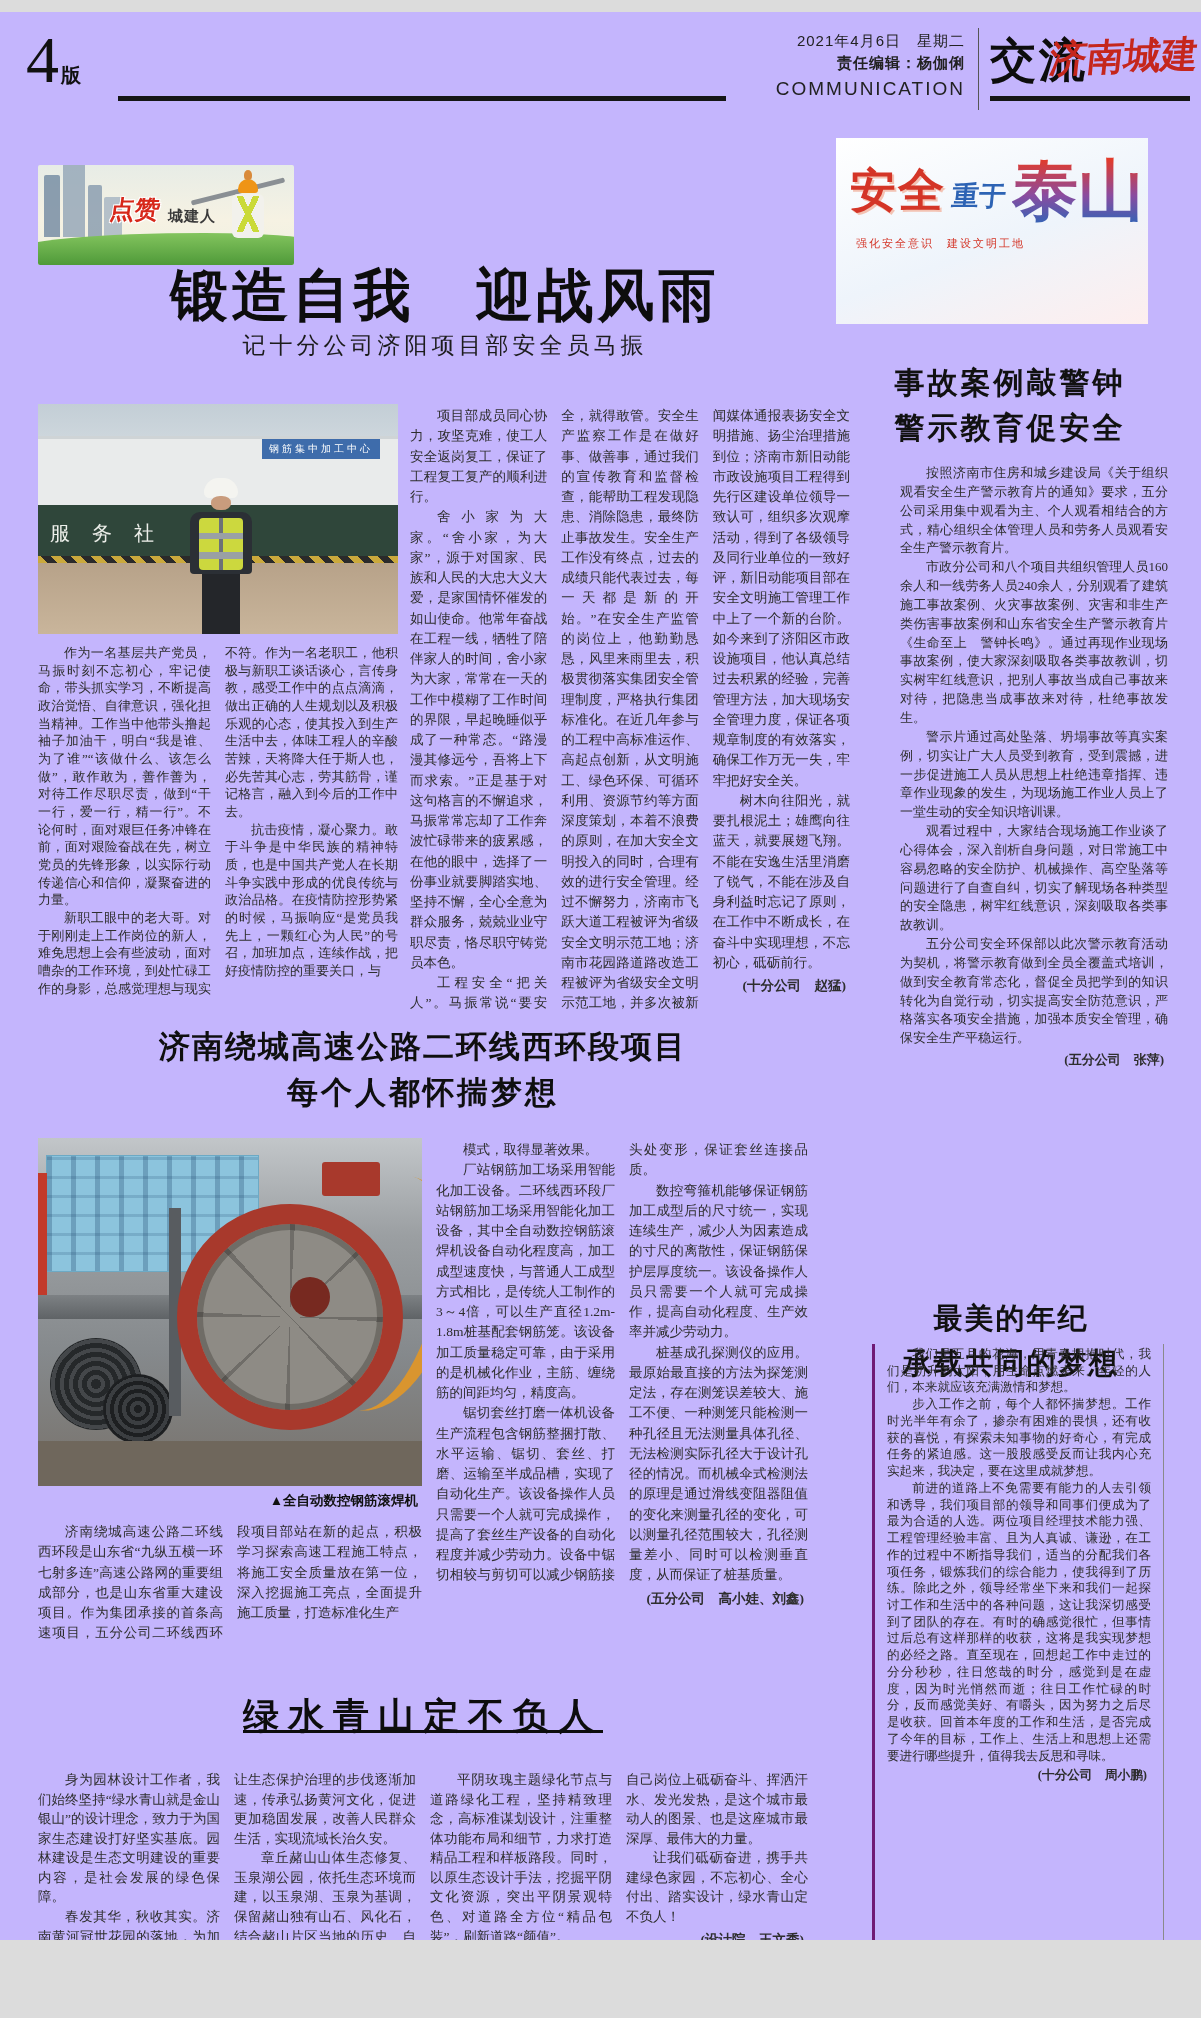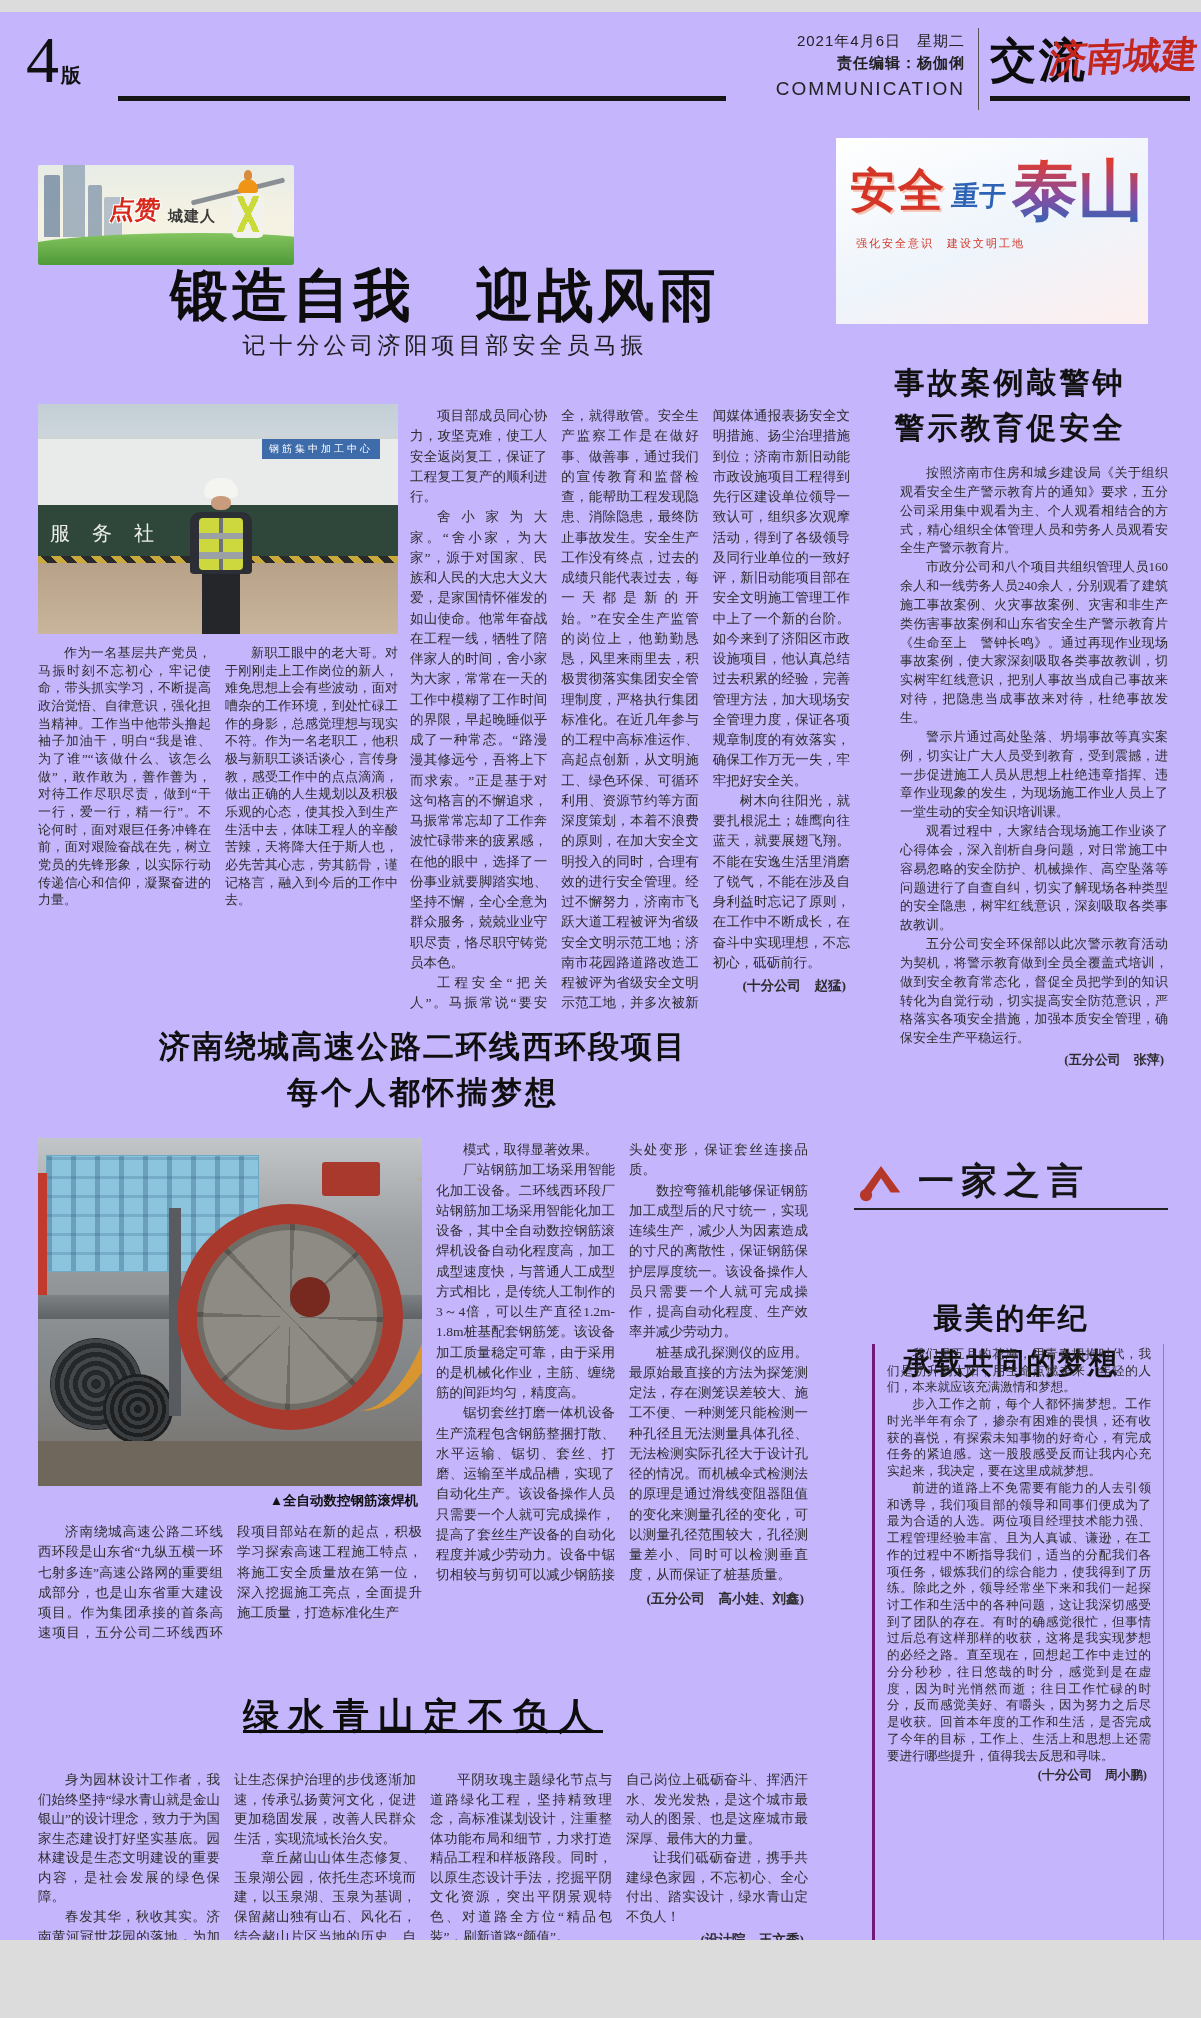--- a/index.html
+++ b/index.html
@@ -191,20 +191,21 @@
       <div class="p1-torso">
         <div class="p1-vest"></div>
       </div>
       <div class="p1-legs"></div>
     </div>
   </div>
 
   <div class="abs body-text cols2" id="main-left">
       <p>作为一名基层共产党员，马振时刻不忘初心，牢记使命，带头抓实学习，不断提高政治觉悟、自律意识，强化担当精神。工作当中他带头撸起袖子加油干，明白“我是谁、为了谁”“该做什么、该怎么做”，敢作敢为，善作善为，对待工作尽职尽责，做到“干一行，爱一行，精一行”。不论何时，面对艰巨任务冲锋在前，面对艰险奋战在先，树立党员的先锋形象，以实际行动传递信心和信仰，凝聚奋进的力量。</p>
       <p>新职工眼中的老大哥。对于刚刚走上工作岗位的新人，难免思想上会有些波动，面对嘈杂的工作环境，到处忙碌工作的身影，总感觉理想与现实不符。作为一名老职工，他积极与新职工谈话谈心，言传身教，感受工作中的点点滴滴，做出正确的人生规划以及积极乐观的心态，使其投入到生产生活中去，体味工程人的辛酸苦辣，天将降大任于斯人也，必先苦其心志，劳其筋骨，谨记格言，融入到今后的工作中去。</p>
+      <p>抗击疫情，凝心聚力。敢于斗争是中华民族的精神特质，也是中国共产党人在长期斗争实践中形成的优良传统与政治品格。在疫情防控形势紧的时候，马振响应“是党员我先上，一颗红心为人民”的号召，加班加点，连续作战，把好疫情防控的重要关口，与</p>
     </div>
   <div class="abs body-text cols3" id="main-right">
     <p>项目部成员同心协力，攻坚克难，使工人安全返岗复工，保证了工程复工复产的顺利进行。</p>
       <p>舍小家为大家。“舍小家，为大家”，源于对国家、民族和人民的大忠大义大爱，是家国情怀催发的如山使命。他常年奋战在工程一线，牺牲了陪伴家人的时间，舍小家为大家，常常在一天的工作中模糊了工作时间的界限，早起晚睡似乎成了一种常态。“路漫漫其修远兮，吾将上下而求索。”正是基于对这句格言的不懈追求，马振常常忘却了工作奔波忙碌带来的疲累感，在他的眼中，选择了一份事业就要脚踏实地、坚持不懈，全心全意为群众服务，兢兢业业守职尽责，恪尽职守铸党员本色。</p>
       <p>工程安全“把关人”。马振常说“要安全，就得敢管。安全生产监察工作是在做好事、做善事，通过我们的宣传教育和监督检查，能帮助工程发现隐患、消除隐患，最终防止事故发生。安全生产工作没有终点，过去的成绩只能代表过去，每一天都是新的开始。”在安全生产监管的岗位上，他勤勤恳恳，风里来雨里去，积极贯彻落实集团安全管理制度，严格执行集团标准化。在近几年参与的工程中高标准运作、高起点创新，从文明施工、绿色环保、可循环利用、资源节约等方面深度策划，本着不浪费的原则，在加大安全文明投入的同时，合理有效的进行安全管理。经过不懈努力，济南市飞跃大道工程被评为省级安全文明示范工地；济南市花园路道路改造工程被评为省级安全文明示范工地，并多次被新闻媒体通报表扬安全文明措施、扬尘治理措施到位；济南市新旧动能市政设施项目工程得到先行区建设单位领导一致认可，组织多次观摩活动，得到了各级领导及同行业单位的一致好评，新旧动能项目部在安全文明施工管理工作中上了一个新的台阶。如今来到了济阳区市政设施项目，他认真总结过去积累的经验，完善管理方法，加大现场安全管理力度，保证各项规章制度的有效落实，确保工作万无一失，牢牢把好安全关。</p>
       <p>树木向往阳光，就要扎根泥土；雄鹰向往蓝天，就要展翅飞翔。不能在安逸生活里消磨了锐气，不能在涉及自身利益时忘记了原则，在工作中不断成长，在奋斗中实现理想，不忘初心，砥砺前行。</p>
       <p class="byline">(十分公司　赵猛)</p>
   </div>
 
   <div class="abs" id="taishan">
@@ -251,27 +252,20 @@
     </div>
   <div class="abs body-text cols2" id="mid-right">
     <p>模式，取得显著效果。</p>
       <p>厂站钢筋加工场采用智能化加工设备。二环线西环段厂站钢筋加工场采用智能化加工设备，其中全自动数控钢筋滚焊机设备自动化程度高，加工成型速度快，与普通人工成型方式相比，是传统人工制作的3～4倍，可以生产直径1.2m-1.8m桩基配套钢筋笼。该设备加工质量稳定可靠，由于采用的是机械化作业，主筋、缠绕筋的间距均匀，精度高。</p>
       <p>锯切套丝打磨一体机设备生产流程包含钢筋整捆打散、水平运输、锯切、套丝、打磨、运输至半成品槽，实现了自动化生产。该设备操作人员只需要一个人就可完成操作，提高了套丝生产设备的自动化程度并减少劳动力。设备中锯切相较与剪切可以减少钢筋接头处变形，保证套丝连接品质。</p>
       <p>数控弯箍机能够保证钢筋加工成型后的尺寸统一，实现连续生产，减少人为因素造成的寸尺的离散性，保证钢筋保护层厚度统一。该设备操作人员只需要一个人就可完成操作，提高自动化程度、生产效率并减少劳动力。</p>
       <p>桩基成孔探测仪的应用。最原始最直接的方法为探笼测定法，存在测笼误差较大、施工不便、一种测笼只能检测一种孔径且无法测量具体孔径、无法检测实际孔径大于设计孔径的情况。而机械伞式检测法的原理是通过滑线变阻器阻值的变化来测量孔径的变化，可以测量孔径范围较大，孔径测量差小、同时可以检测垂直度，从而保证了桩基质量。</p>
       <p class="byline">(五分公司　高小娃、刘鑫)</p>
   </div>
 
-  <div class="abs" id="op-banner">
-    <svg width="54" height="44" viewBox="0 0 60 50">
-      <path d="M8 38 L30 8 L52 38 L41 38 L30 22 L19 38 Z" fill="#b5372a"></path>
-      <circle cx="13" cy="41" r="7" fill="#b5372a"></circle>
-    </svg>
-    <span class="op-title">一家之言</span>
-  </div>
   <div class="abs" id="op-title">
     <div>最美的年纪</div>
     <div>承载共同的梦想</div>
   </div>
   <div class="abs body-text" id="op-body">
     <p>我们是五月的花海，用青春拥抱时代，我们是初升的太阳，用生命点燃未来。年轻的人们，本来就应该充满激情和梦想。</p>
       <p>步入工作之前，每个人都怀揣梦想。工作时光半年有余了，掺杂有困难的畏惧，还有收获的喜悦，有探索未知事物的好奇心，有完成任务的紧迫感。这一股股感受反而让我内心充实起来，我决定，要在这里成就梦想。</p>
       <p>前进的道路上不免需要有能力的人去引领和诱导，我们项目部的领导和同事们便成为了最为合适的人选。两位项目经理技术能力强、工程管理经验丰富、且为人真诚、谦逊，在工作的过程中不断指导我们，适当的分配我们各项任务，锻炼我们的综合能力，使我得到了历练。除此之外，领导经常坐下来和我们一起探讨工作和生活中的各种问题，这让我深切感受到了团队的存在。有时的确感觉很忙，但事情过后总有这样那样的收获，这将是我实现梦想的必经之路。直至现在，回想起工作中走过的分分秒秒，往日悠哉的时分，感觉到是在虚度，因为时光悄然而逝；往日工作忙碌的时分，反而感觉美好、有嚼头，因为努力之后尽是收获。回首本年度的工作和生活，是否完成了今年的目标，工作上、生活上和思想上还需要进行哪些提升，值得我去反思和寻味。</p>
       <p class="byline">(十分公司　周小鹏)</p>
   </div>

